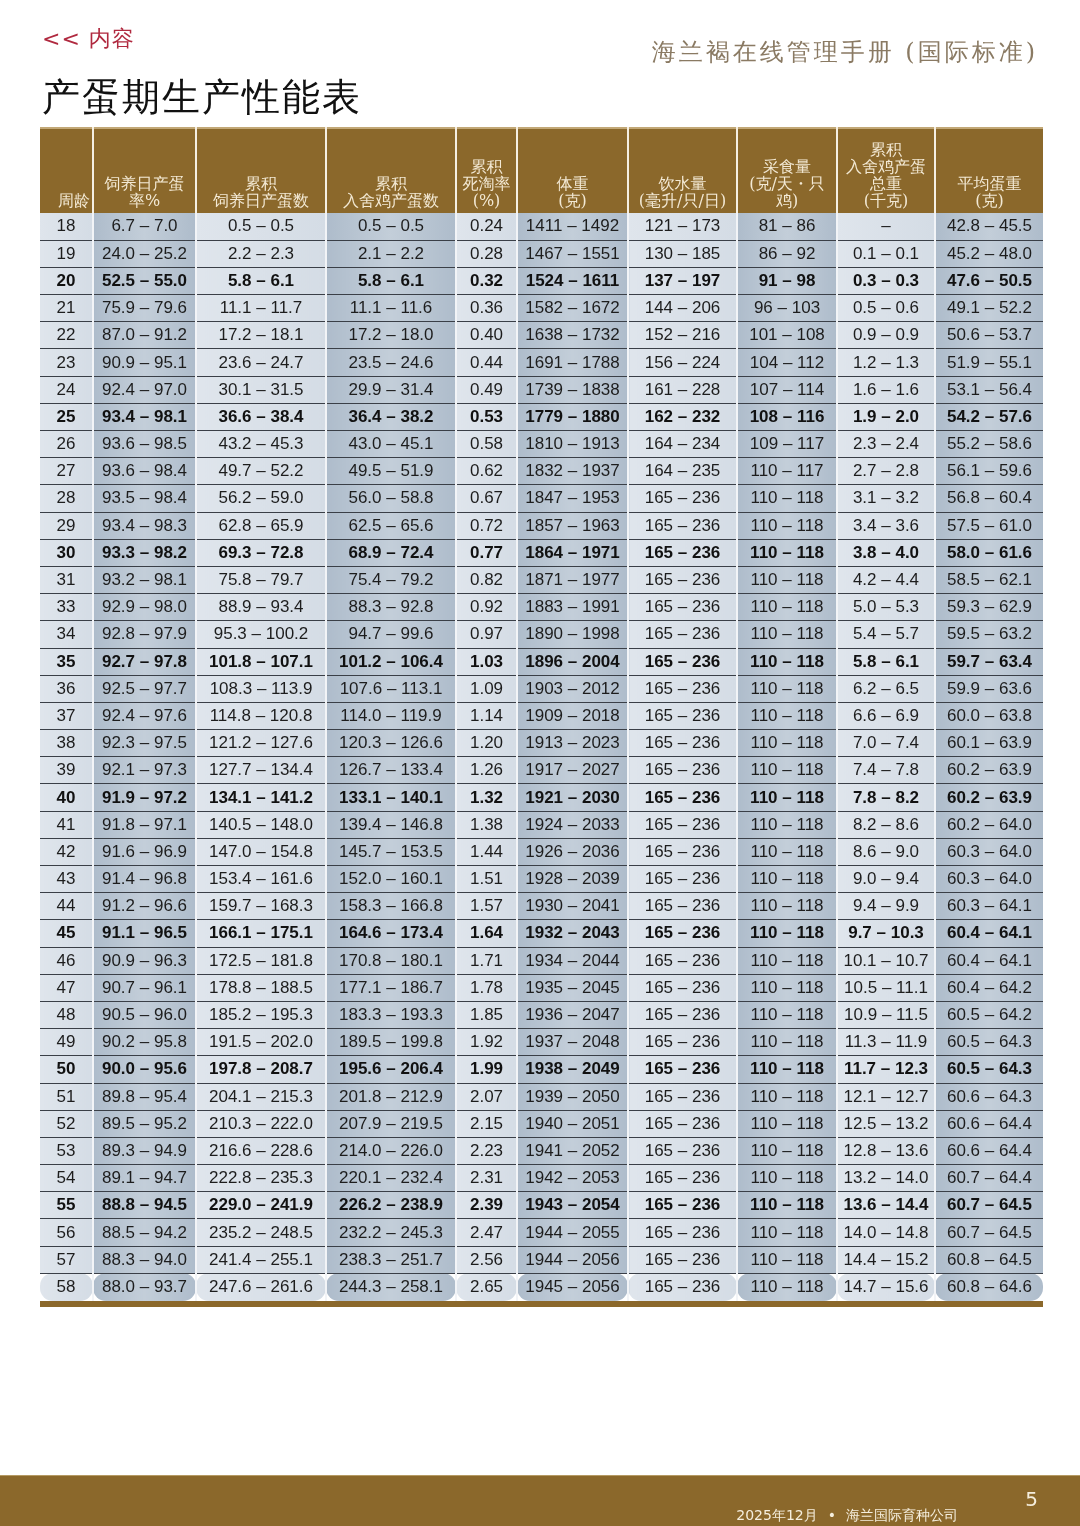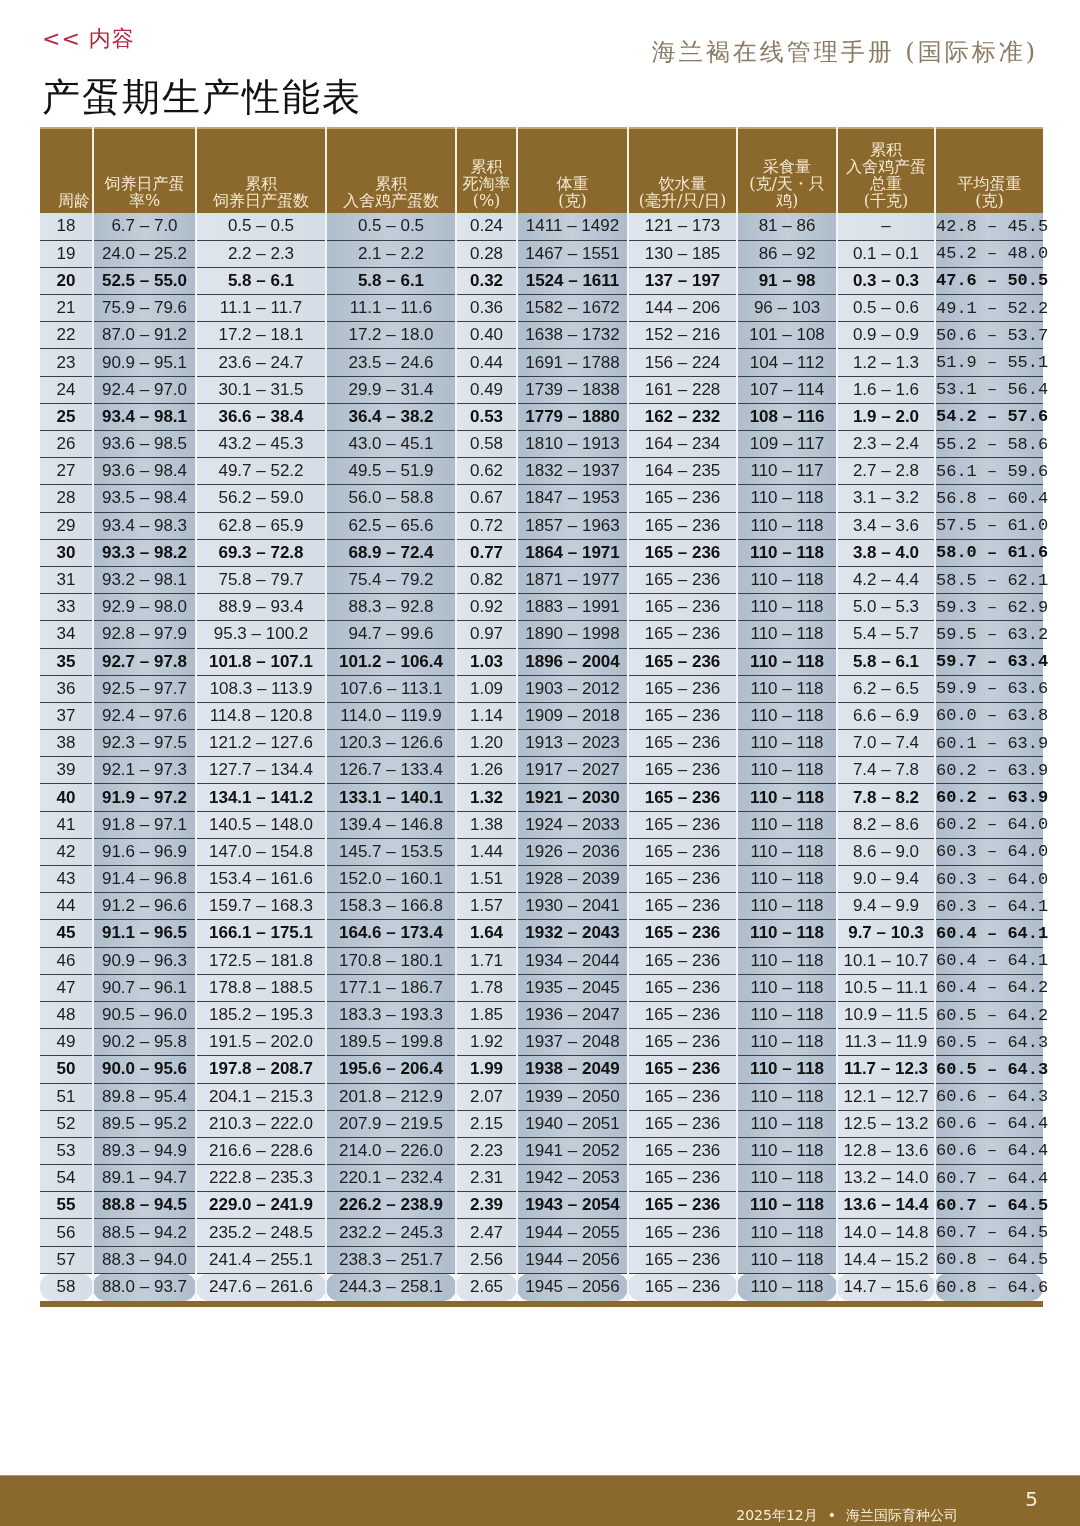--- a/index.html
+++ b/index.html
@@ -77,21 +77,21 @@
       color: #1d1d1d;
       text-align: center;
       padding: 0;
       border-bottom: 1.5px solid #3a3f47;
       border-left: 2px solid #f2f4f7;
       border-right: 2px solid #f2f4f7;
       white-space: nowrap;
       box-sizing: border-box;
     }
     tbody td:first-child { border-left: none; }
-    tbody td:last-child { border-right: none; font-family: Liberation Mono, monospace; }
+    tbody td:last-child { border-right: none; }
     tbody td.light {
       background: linear-gradient(to right, #dfe5ec, #d4dce5);
     }
     tbody td.dark {
       background: linear-gradient(to right, #aebccb, #c3ced9 50%, #aebccb);
     }
     tbody tr.bold td { font-weight: bold; color: #111111; }
     tbody tr:last-child td { border-bottom: none; border-radius: 13px; }
     .table-bottom-bar {
       height: 6px;

